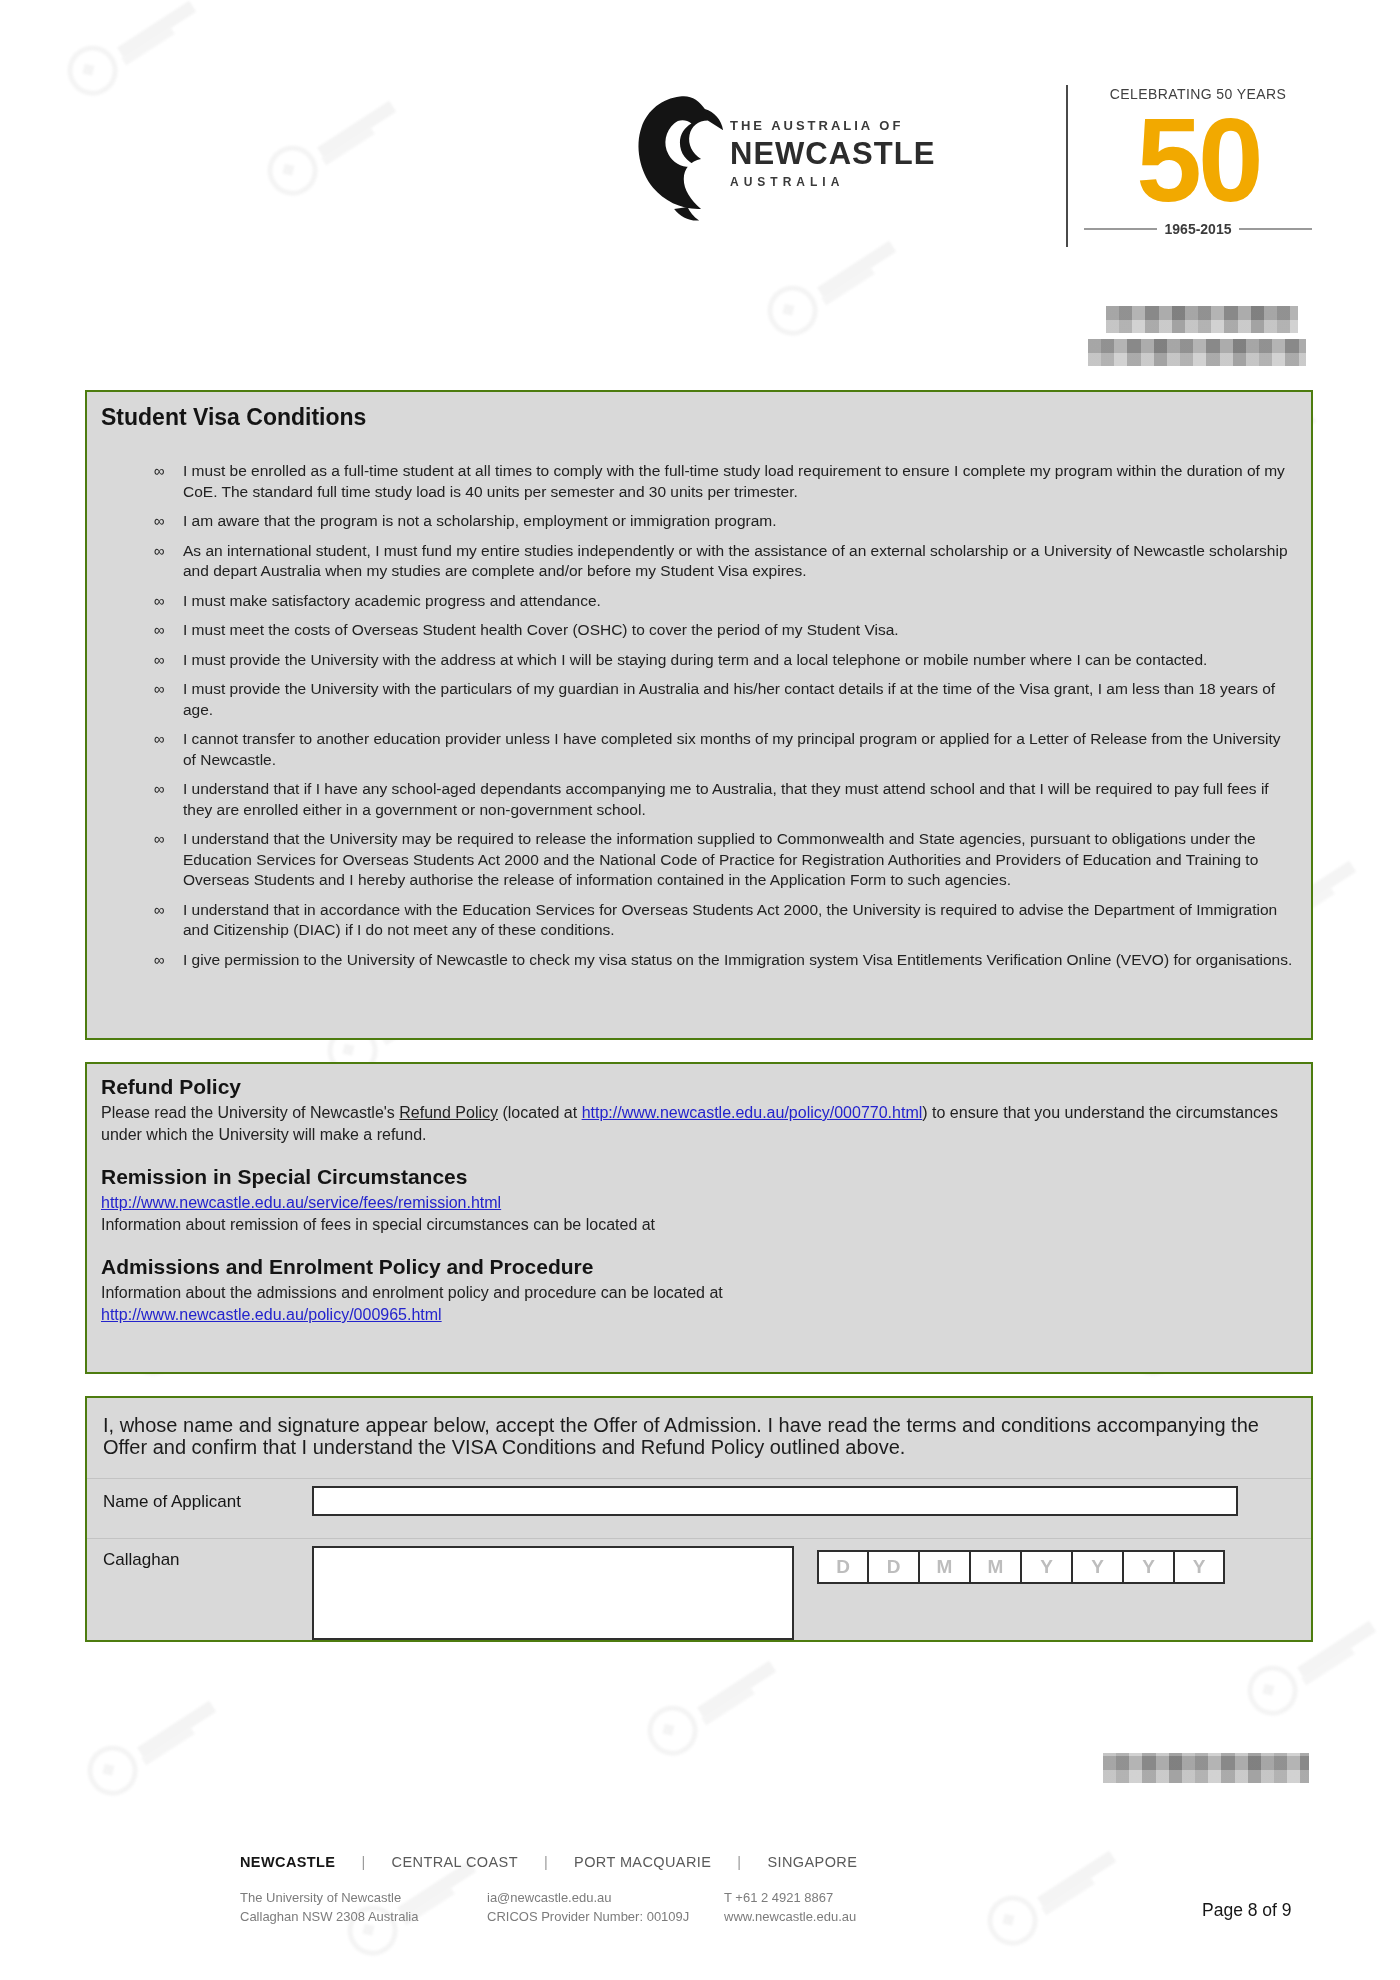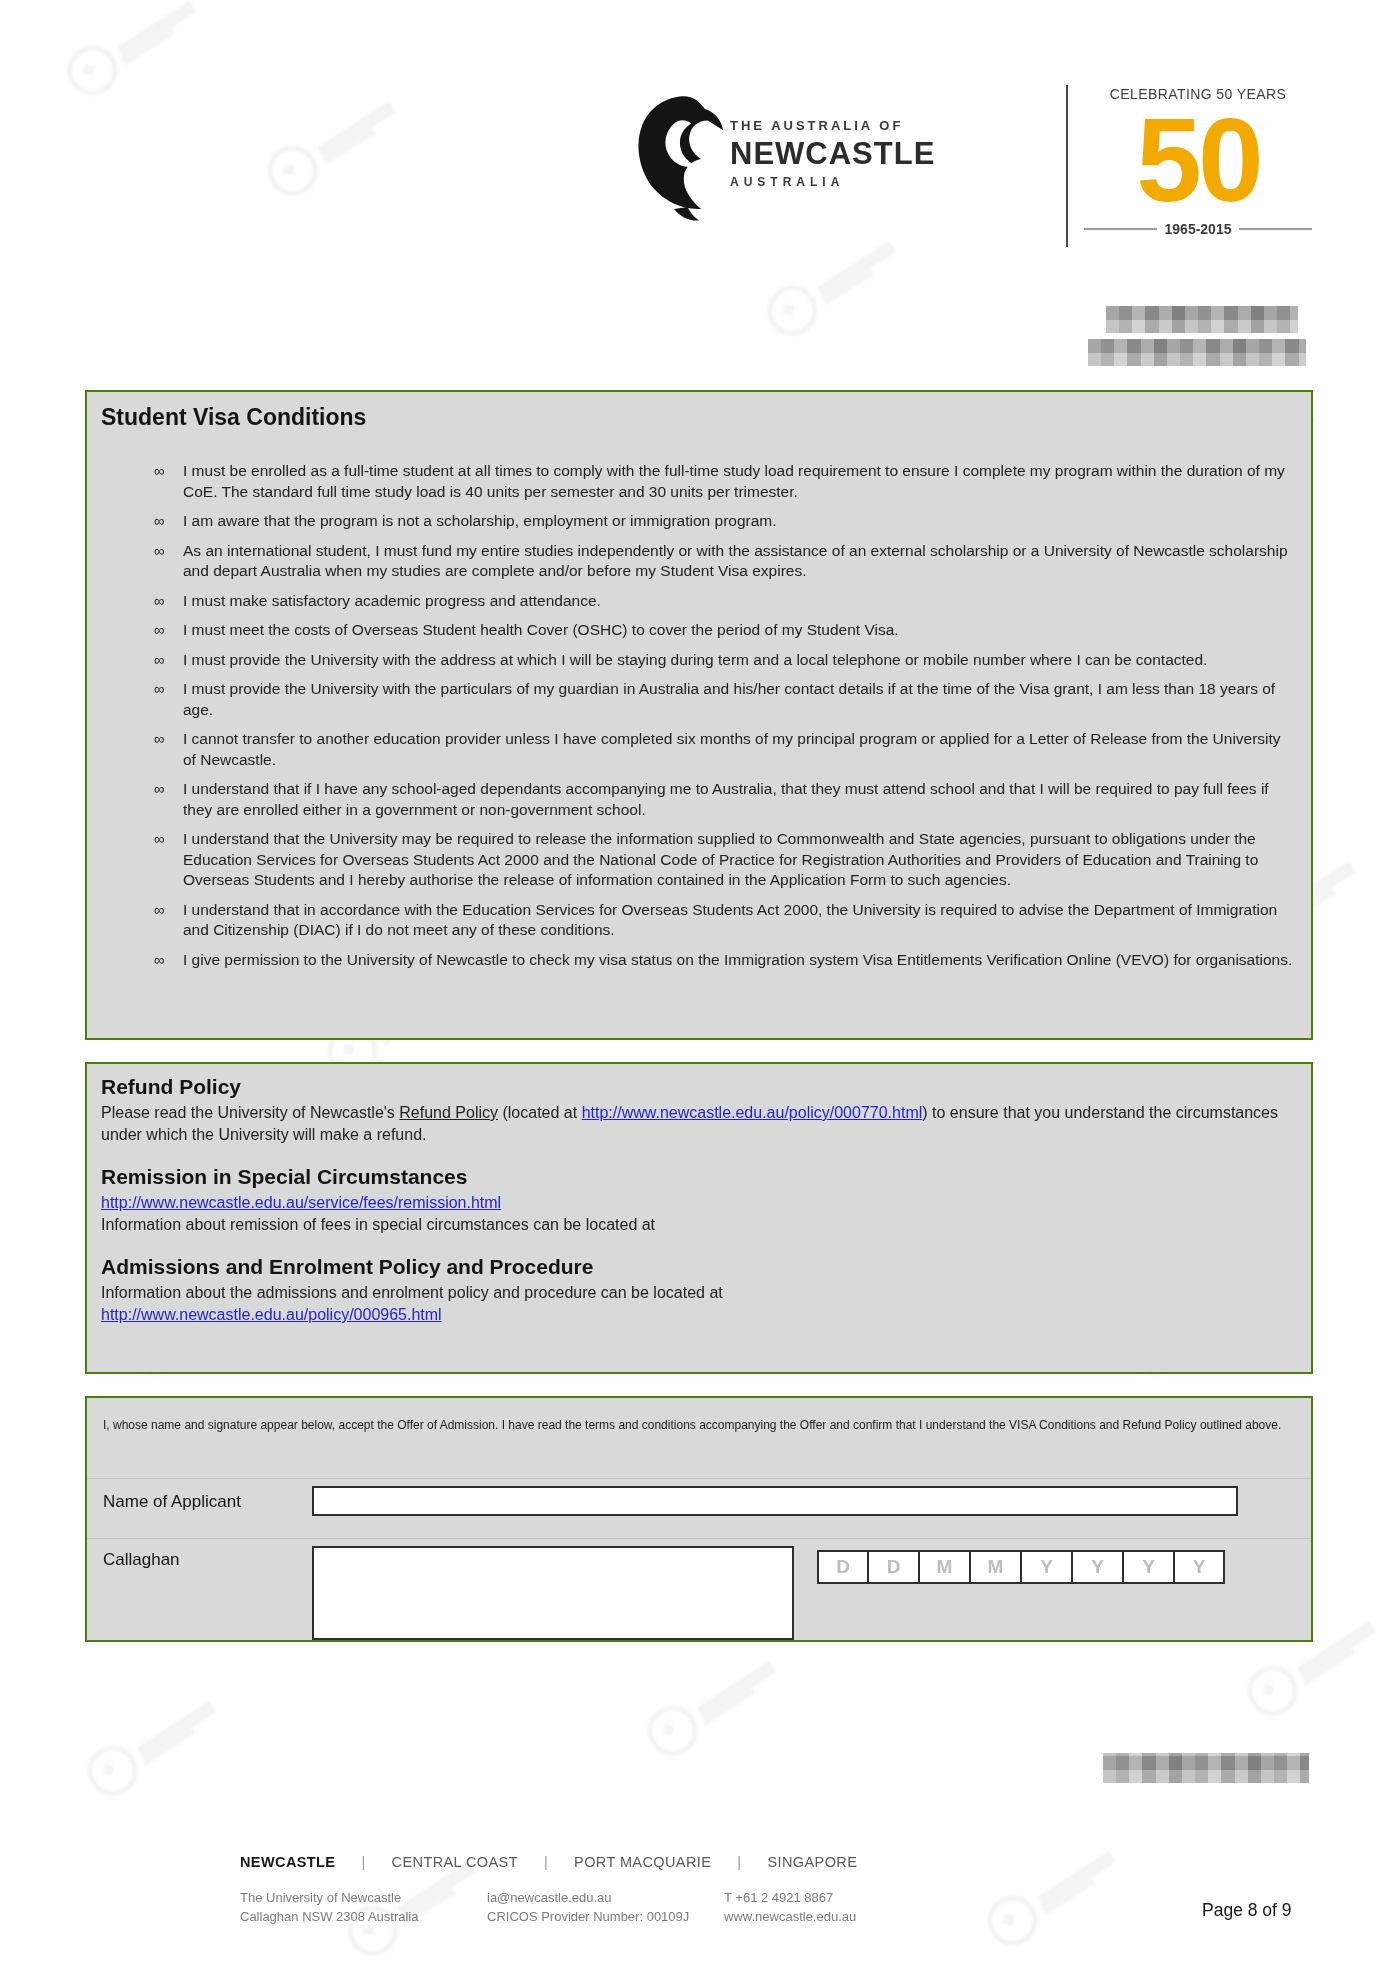--- a/index.html
+++ b/index.html
@@ -46,21 +46,21 @@
   .visa-list{list-style:none; margin:30px 0 0 0; padding:0 10px 0 48px;}
   .visa-list li{display:flex; margin-bottom:9px; font-size:15.5px; line-height:20.5px; color:#222;}
   .visa-list .mark{flex:none; width:48px; text-align:center; font-size:15px; color:#222;}
   .visa-list .txt{flex:1; padding-right:6px;}
   .policy-inner{padding:12px 16px 0 14px; font-size:16px; line-height:22px; color:#222;}
   .policy-h{font-size:21px; font-weight:bold; color:#141414; margin:0 0 4px 0;}
   .policy-h.spaced{margin-top:20px;}
   a.doclink{color:#2323cc; text-decoration:underline; cursor:pointer;}
   .inline-underline{text-decoration:underline;}
   
-  .accept-statement{position:absolute; left:16px; top:16px; right:20px; font-size:12px; line-height:22px; color:#1c1c1c;}
+  .accept-statement{position:absolute; left:16px; top:16px; right:20px; font-size:20px; line-height:22px; color:#1c1c1c;}
   .hairline{position:absolute; left:0; right:0; height:1px; background:#c3c3c3;}
   .fld-label{position:absolute; left:16px; font-size:17px; color:#161616;}
   .name-input{position:absolute; left:225px; top:88px; width:926px; height:30px; background:#ffffff; border:2px solid #2e2e2e; box-sizing:border-box;}
   .sig-box{position:absolute; left:225px; top:148px; width:482px; height:94px; background:#ffffff; border:2px solid #2e2e2e; box-sizing:border-box;}
   .date-row{position:absolute; left:730px; top:152px; display:flex;}
   .date-cell{width:51px; height:34px; background:#ffffff; border:2px solid #2e2e2e; border-left-width:1px; border-right-width:1px;
     box-sizing:border-box; display:flex; align-items:center; justify-content:center;
     font-size:19px; font-weight:bold; color:#bdbdbd;}
   .date-cell:first-child{border-left-width:2px;}
   .date-cell:last-child{border-right-width:2px;}

